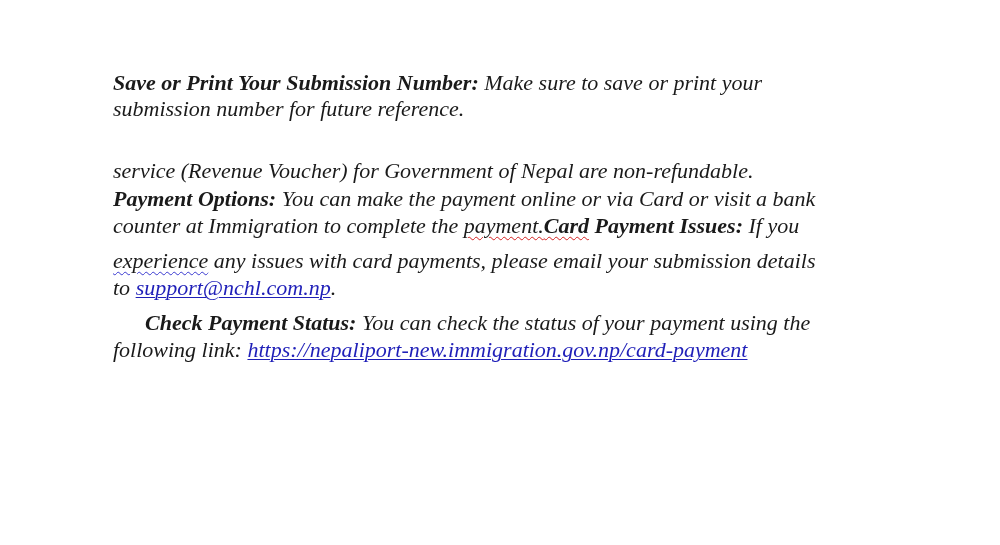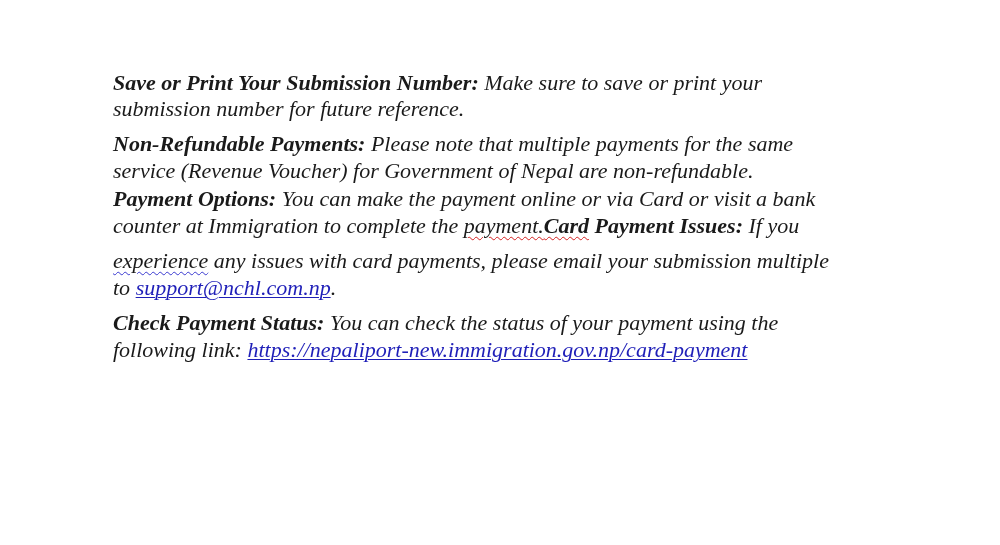--- a/index.html
+++ b/index.html
@@ -57,41 +57,38 @@
 
 <div class="page">
 
   <div class="line" style="top:70px;">
     <span class="b">Save or Print Your Submission Number:</span><span> Make sure to save or print your</span>
   </div>
   <div class="line" style="top:96px;text-align:right;">
     <span>submission number for future reference.</span>
   </div>
 
-  <div class="line" style="top:131px;">
-    <span class="b">Non-Refundable Payments:</span><span> Please note that multiple payments for the same</span>
-  </div>
   <div class="line" style="top:186px;">
     <span class="b">Payment Options:</span><span> You can make the payment online or via Card or visit a bank</span>
   </div>
 
   <div class="line" style="top:158px;">
     <span>service (Revenue Voucher) for Government of Nepal are non-refundable.</span>
   </div>
   <div class="line" style="top:213px;">
     <span>counter at Immigration to complete the </span><span class="spell-red"><span>payment.</span><span class="b">Card</span></span><span class="b"> Payment Issues:</span><span> If you</span>
   </div>
 
   <div class="line" style="top:248px;">
-    <span class="spell-blue">experience</span><span> any issues with card payments, please email your submission multiple</span>
+    <span class="spell-blue">experience</span><span> any issues with card payments, please email your submission details</span>
   </div>
   <div class="line" style="top:275px;">
     <span>to </span><a class="link">support@nchl.com.np</a><span>.</span>
   </div>
 
-  <div class="line" style="top:310px;">
+  <div class="line" style="top:310px;margin-left:32px;">
     <span class="b">Check Payment Status:</span><span> You can check the status of your payment using the</span>
   </div>
   <div class="line" style="top:337px;">
     <span>following link: </span><a class="link">https://nepaliport-new.immigration.gov.np/card-payment</a>
   </div>
 
 </div>
 
 </body></html>

